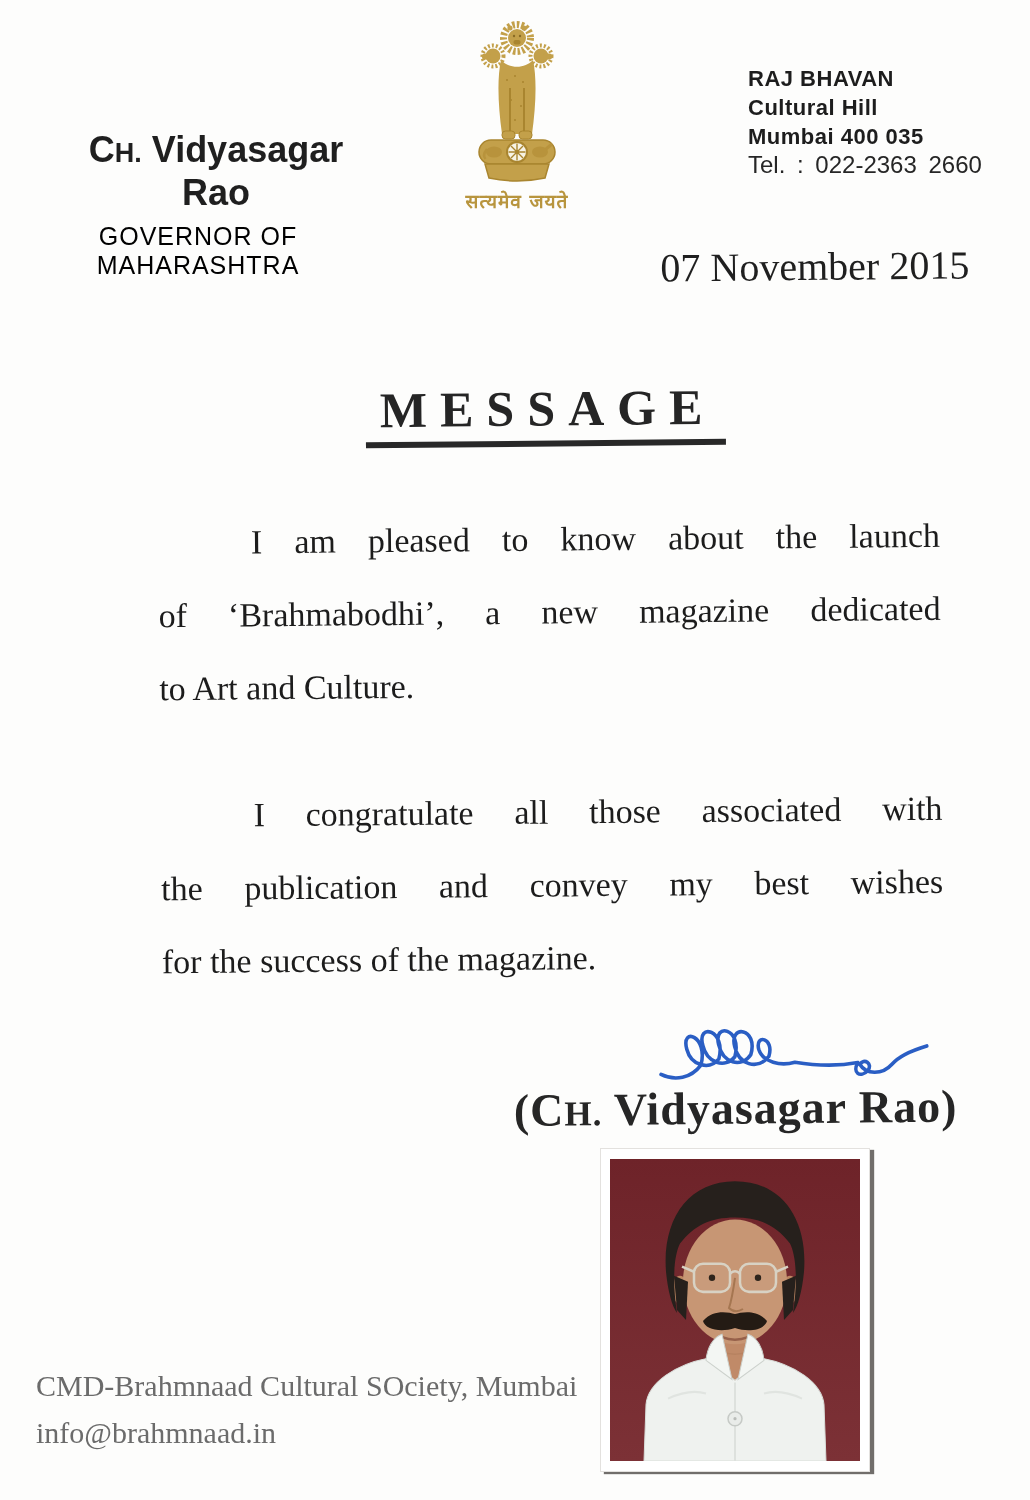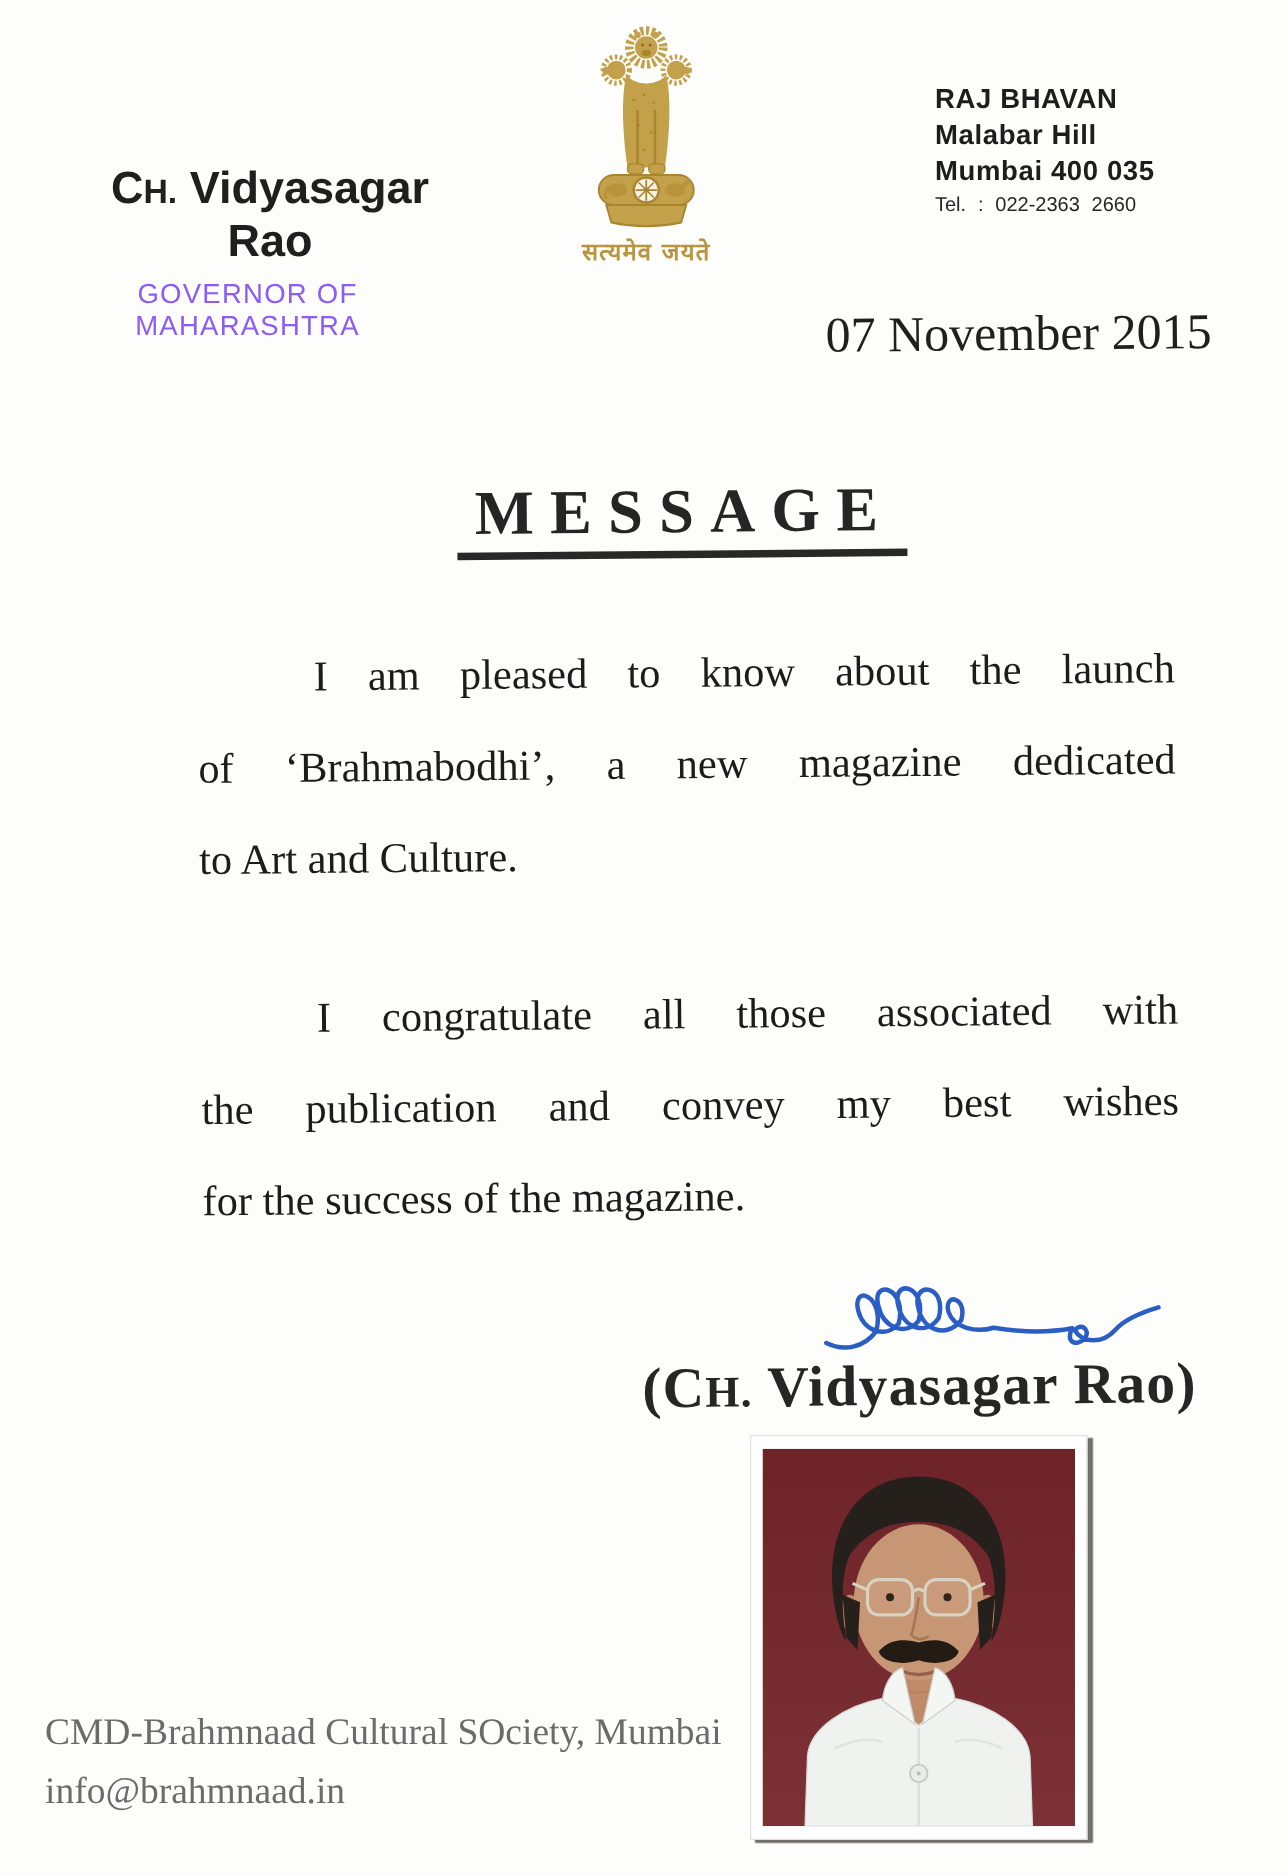--- a/index.html
+++ b/index.html
@@ -4,31 +4,31 @@
 <style>
   html,body{margin:0;padding:0;}
   body{width:1030px;height:1500px;background:#ffffff;font-family:"Liberation Serif",serif;}
   .page{position:relative;width:1030px;height:1500px;background:#fdfdfc;overflow:hidden;}
 
   
   .sender{position:absolute;left:26px;top:130px;width:344px;text-align:center;color:#1f1f1f;
           font-family:"Liberation Sans",sans-serif;}
   .sender-name{font-weight:bold;font-size:36px;letter-spacing:0px;line-height:40px;margin-left:36px;}
   .sender-name .sc{font-size:27px;}
-  .sender-title{margin-top:9px;font-size:22px;letter-spacing:1px;color:#8b5cf6;}
+  .sender-title{margin-top:9px;font-size:25px;letter-spacing:1px;color:#000000;}
 
   .emblem{position:absolute;left:451px;top:10px;width:132px;text-align:center;}
   .emblem svg{display:block;margin:0 auto;}
   .motto{margin-top:2px;font-family:"DejaVu Sans",sans-serif;font-weight:bold;
          font-size:19px;letter-spacing:1px;color:#b8953e;}
 
   .address{position:absolute;left:748px;top:64px;color:#1d1d1d;
            font-family:"Liberation Sans",sans-serif;text-align:left;}
   .addr-bold{font-weight:bold;font-size:22px;line-height:29px;letter-spacing:0.5px;}
-  .addr-reg{font-size:16px;line-height:28px;word-spacing:5px;color:#262626;}
+  .addr-reg{font-size:24px;line-height:28px;word-spacing:5px;color:#262626;}
 
   
   .tilt{position:absolute;left:0;top:0;width:1030px;height:1500px;
         transform:rotate(-0.55deg);transform-origin:500px 760px;}
 
   .date{position:absolute;right:56px;top:246px;font-size:40px;color:#1f1f1f;}
 
   .title-wrap{position:absolute;left:0;top:380px;width:1030px;text-align:center;}
   .title-text{display:inline-block;margin-left:68px;font-weight:bold;font-size:50px;
               letter-spacing:13px;color:#252525;padding:0 10px 3px 14px;
@@ -108,21 +108,21 @@
         <circle cx="60" cy="142" r="2" fill="#a9852f"></circle>
 
         <path d="M28,154 L92,154 L88,168 Q60,174 32,168 Z" stroke="#a9852f" stroke-width="1.5"></path>
       </g>
     </svg>
     <div class="motto">सत्यमेव जयते</div>
   </div>
 
   <div class="address">
     <div class="addr-bold">RAJ BHAVAN</div>
-    <div class="addr-bold">Malabar Hill</div>
+    <div class="addr-bold">Cultural Hill</div>
     <div class="addr-bold">Mumbai 400 035</div>
     <div class="addr-reg">Tel. : 022-2363 2660</div>
   </div>
 
   <div class="tilt">
 
     <div class="date">07 November 2015</div>
 
     <div class="title-wrap">
       <span class="title-text">MESSAGE</span>

